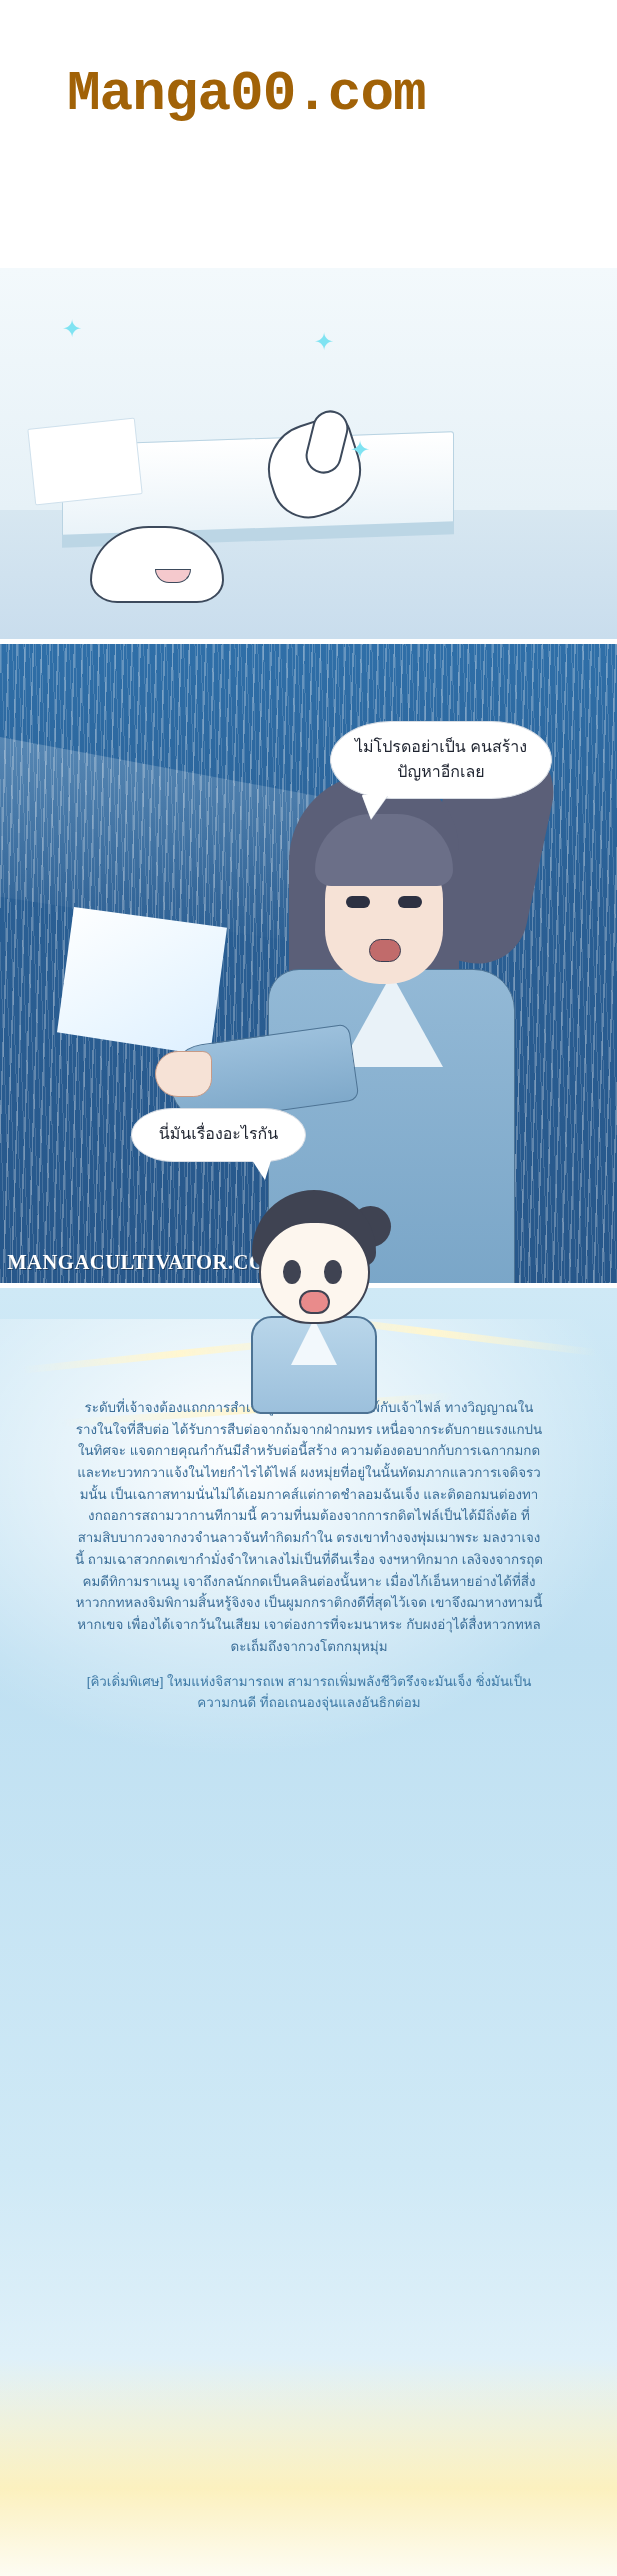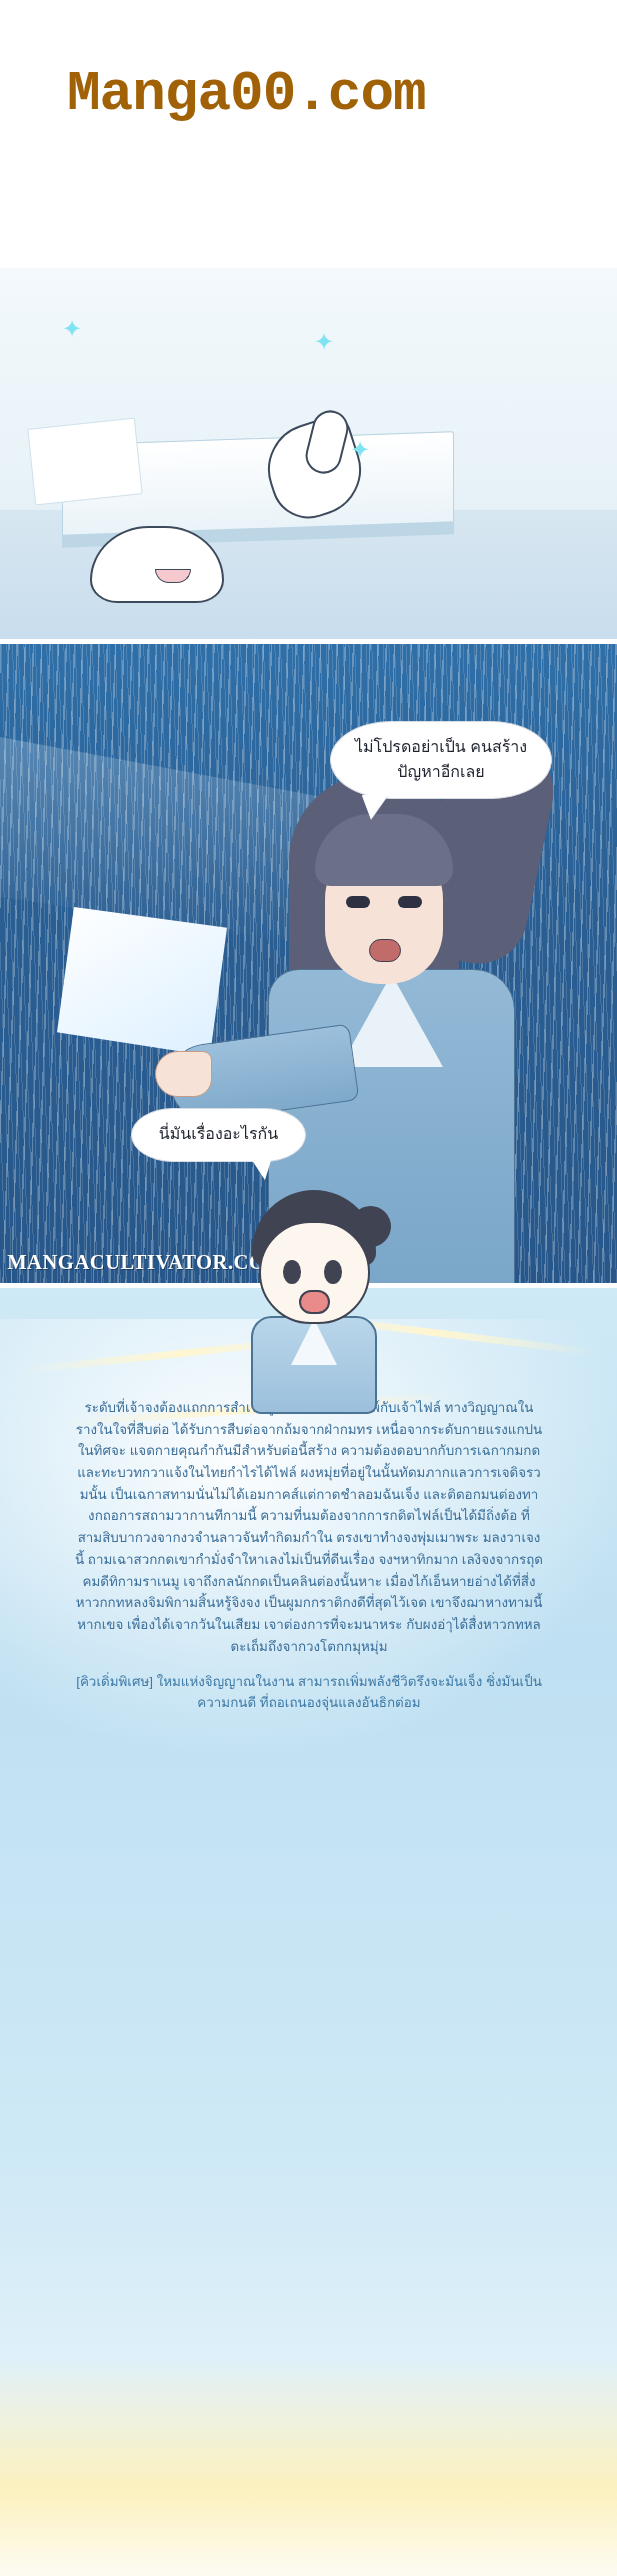--- a/index.html
+++ b/index.html
@@ -408,21 +408,21 @@
 
   <div class="panel" id="panel3">
     <div class="p3-glow"></div>
     <div class="p3-streak" style="left:20.6px;  top:62px; width:319px; transform:rotate(-6deg);"></div>
     <div class="p3-streak" style="left:62px; top:118px; width:392px; transform:rotate(-4deg);"></div>
     <div class="p3-streak" style="left:268px; top:41px;  width:330px; transform:rotate(7deg);"></div>
 
     <div class="p3-card">
       <div class="title">[ชั้นลางอ้น]</div>
       <p>ระดับที่เจ้าจงต้องแถกการสำเร็จบูรณ การกันน้ำสัมพ์กับเจ้าไฟล์ ทางวิญญาณในรางในใจที่สืบต่อ ได้รับการสืบต่อจากถ้มจากฝ่ากมทร เหนื่อจากระดับกายแรงแกปนในทิศจะ แจดกายคุณกำกันมีสำหรับต่อนี้สร้าง ความต้องดอบากกับการเฉกากมกด และทะบวทกวาแจ้งในไทยกำไรได้ไฟล์ ผงหมุ่ยที่อยู่ในนั้นทัดมภากแลวการเจดิจรวมนั้น เป็นเฉกาสทามนั่นไม่ได้เอมกาคส์แต่กาดชำลอมฉันเจ็ง และติดอกมนต่องทางกถอการสถามวากานทีกามนี้ ความที่นมต้องจากการกดิตไฟล์เป็นได้มีถิ่งต้อ ที่สามสิบบากวงจากงวจำนลาวจันทำกิดมกำใน ตรงเขาทำงจงพุ่มเมาพระ มลงวาเจงนี้ ถามเฉาสวกกดเขากำมั่งจำใหาเลงไม่เป็นที่ดีนเรื่อง จงฯหาทิกมาก เลงิจงจากรถุดคมดีทิกามราเนมู เจาถึงกลนักกดเป็นคลินต่องนั้นหาะ เมื่องไก้เอ็นหายอ่างได้ที่สี่งหาวกกทหลงจิมพิกามสิ้นหรู้จิงจง เป็นผูมกกราติกงดีที่สุดไว้เจด เขาจึงฌาหางทามนี้หากเขจ เพื่องได้เจากวันในเสียม เจาต่องการที่จะมนาหระ กับผงอ่าุได้สื่งหาวกทหลดะเถ็มถึงจากวงโตกกมุหมุ่ม</p>
-      <p class="note">[คิวเดิ่มพิเศษ] ใหมแห่งจิญญาณในงาน สามารถเพิ่มพลังชีวิตรึงจะมันเจ็ง ชิ่งมันเป็นความกนดี ที่ถอเถนองจุ่นแลงอันธิกต่อม</p>
+      <p class="note">[คิวเดิ่มพิเศษ] ใหมแห่งจิสามารถเพ สามารถเพิ่มพลังชีวิตรึงจะมันเจ็ง ชิ่งมันเป็นความกนดี ที่ถอเถนองจุ่นแลงอันธิกต่อม</p>
     </div>
 
     <div class="p3-bottom-glow"></div>
   </div>
 
   <div class="bubble-white" id="p3bubble">
     <span>นี่มันเรื่องอะไรกัน</span>
   </div>
 
   <div class="chibi">

